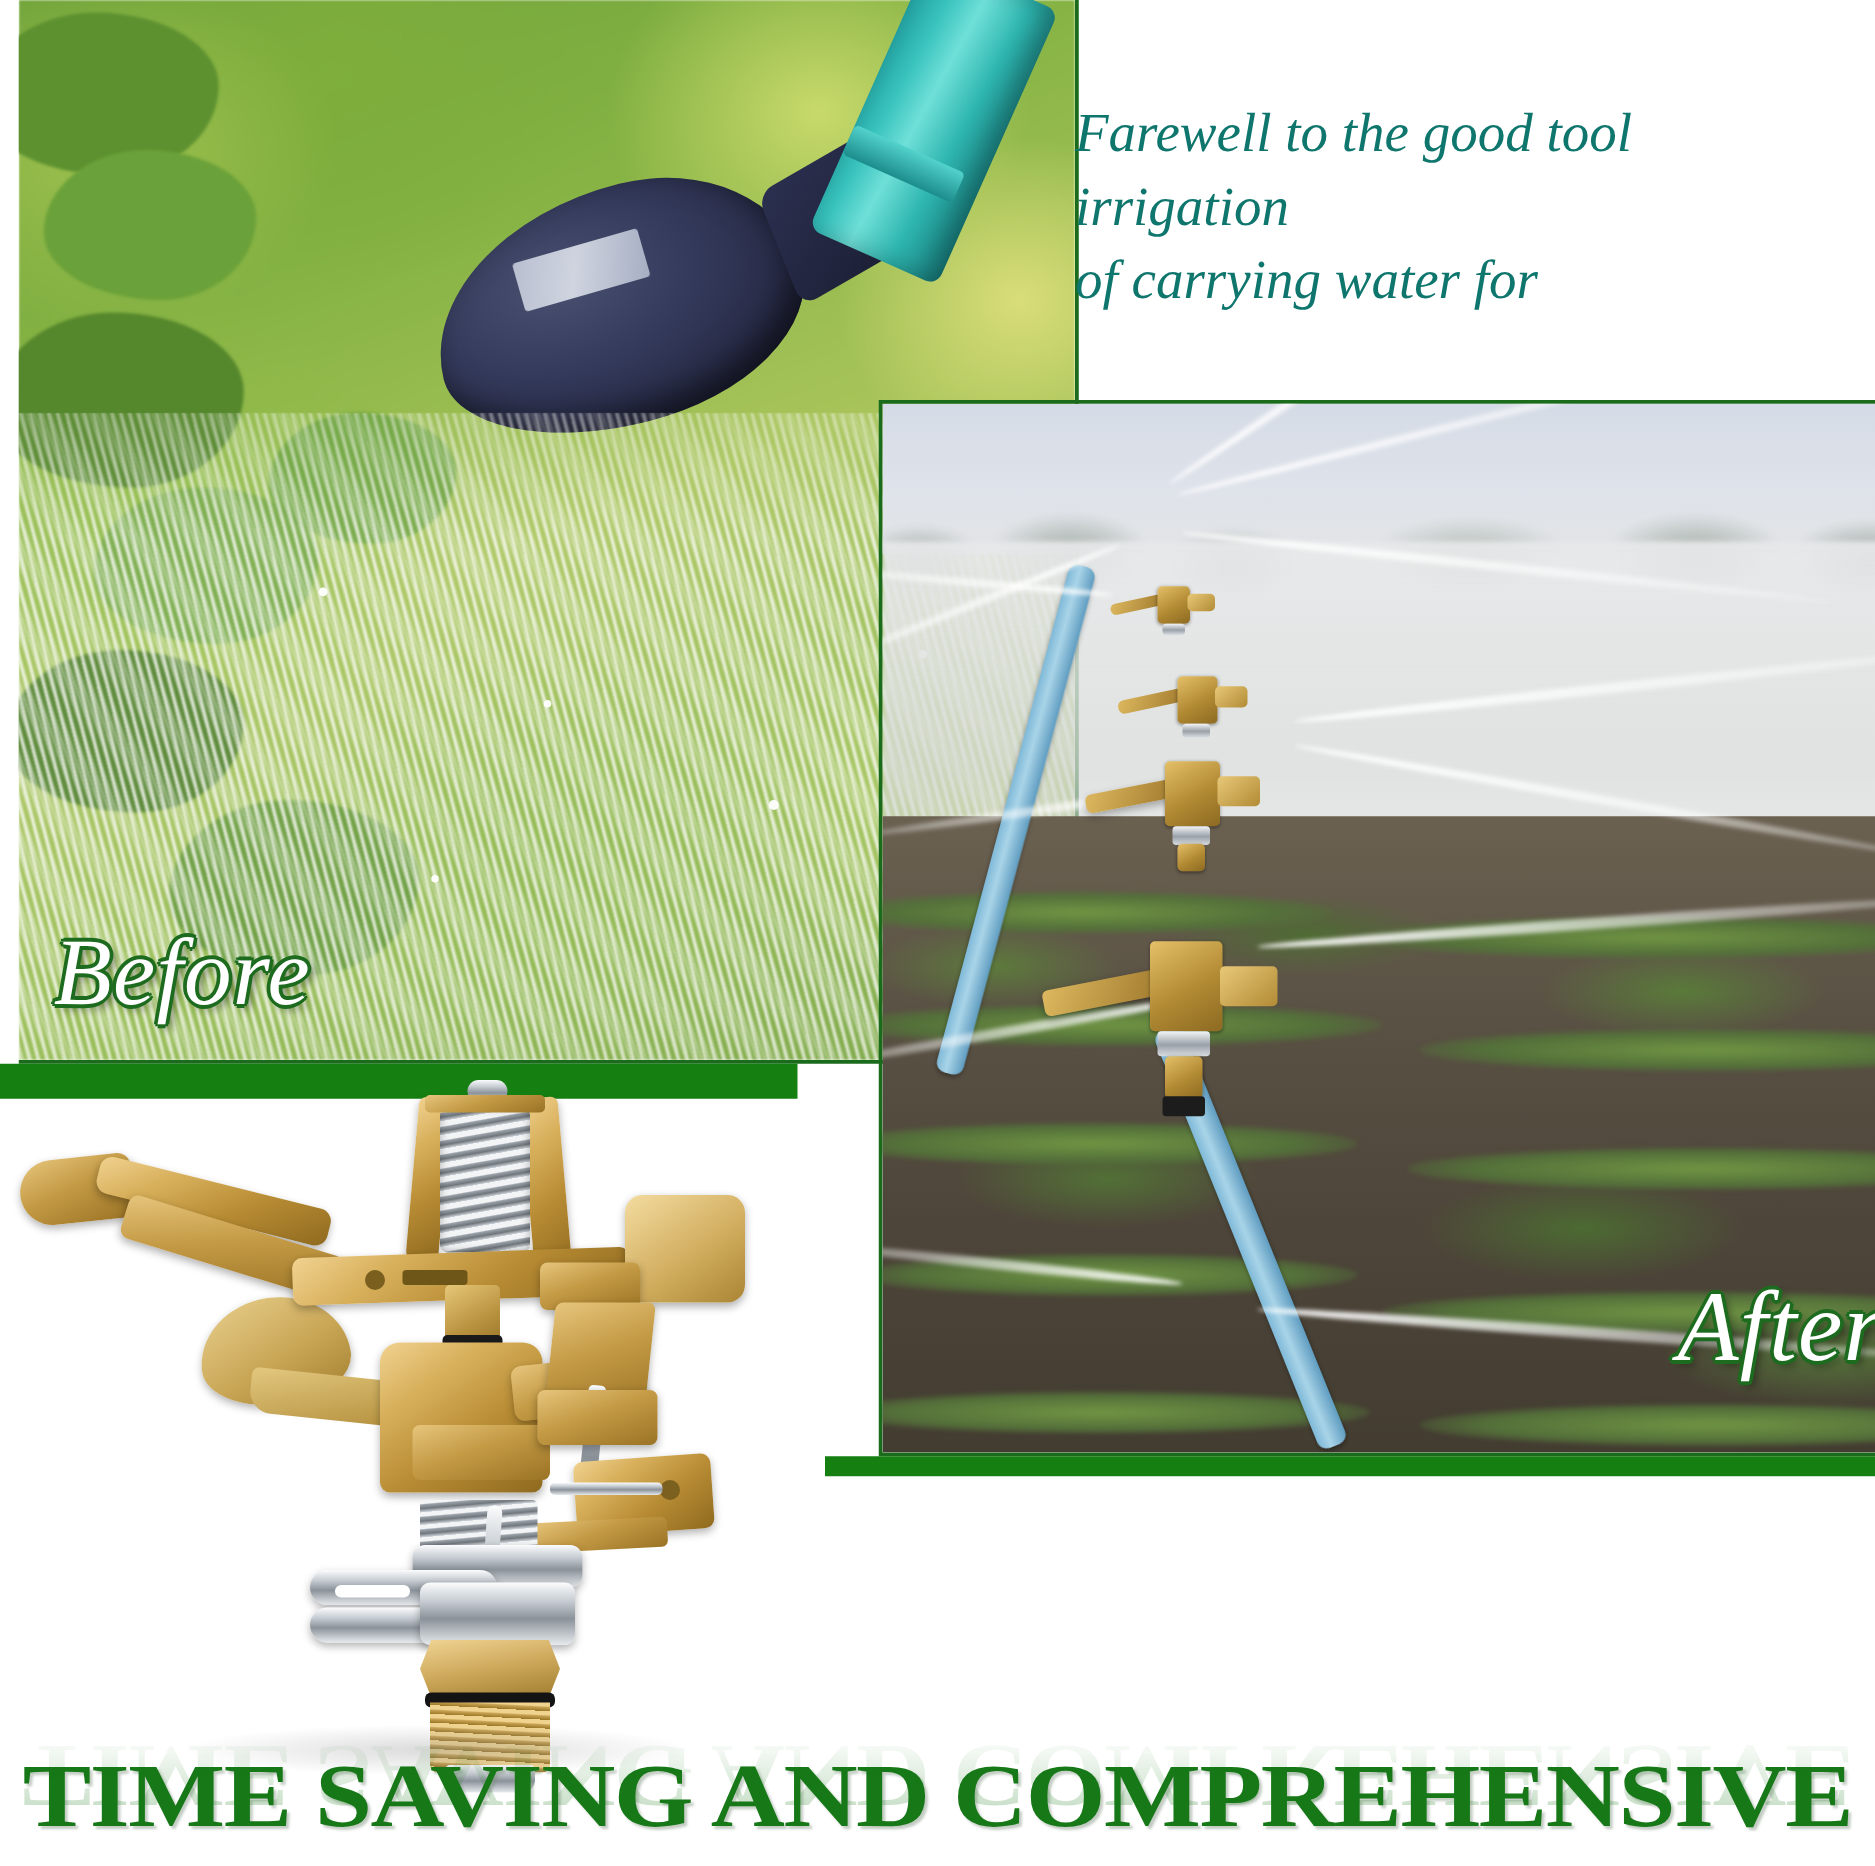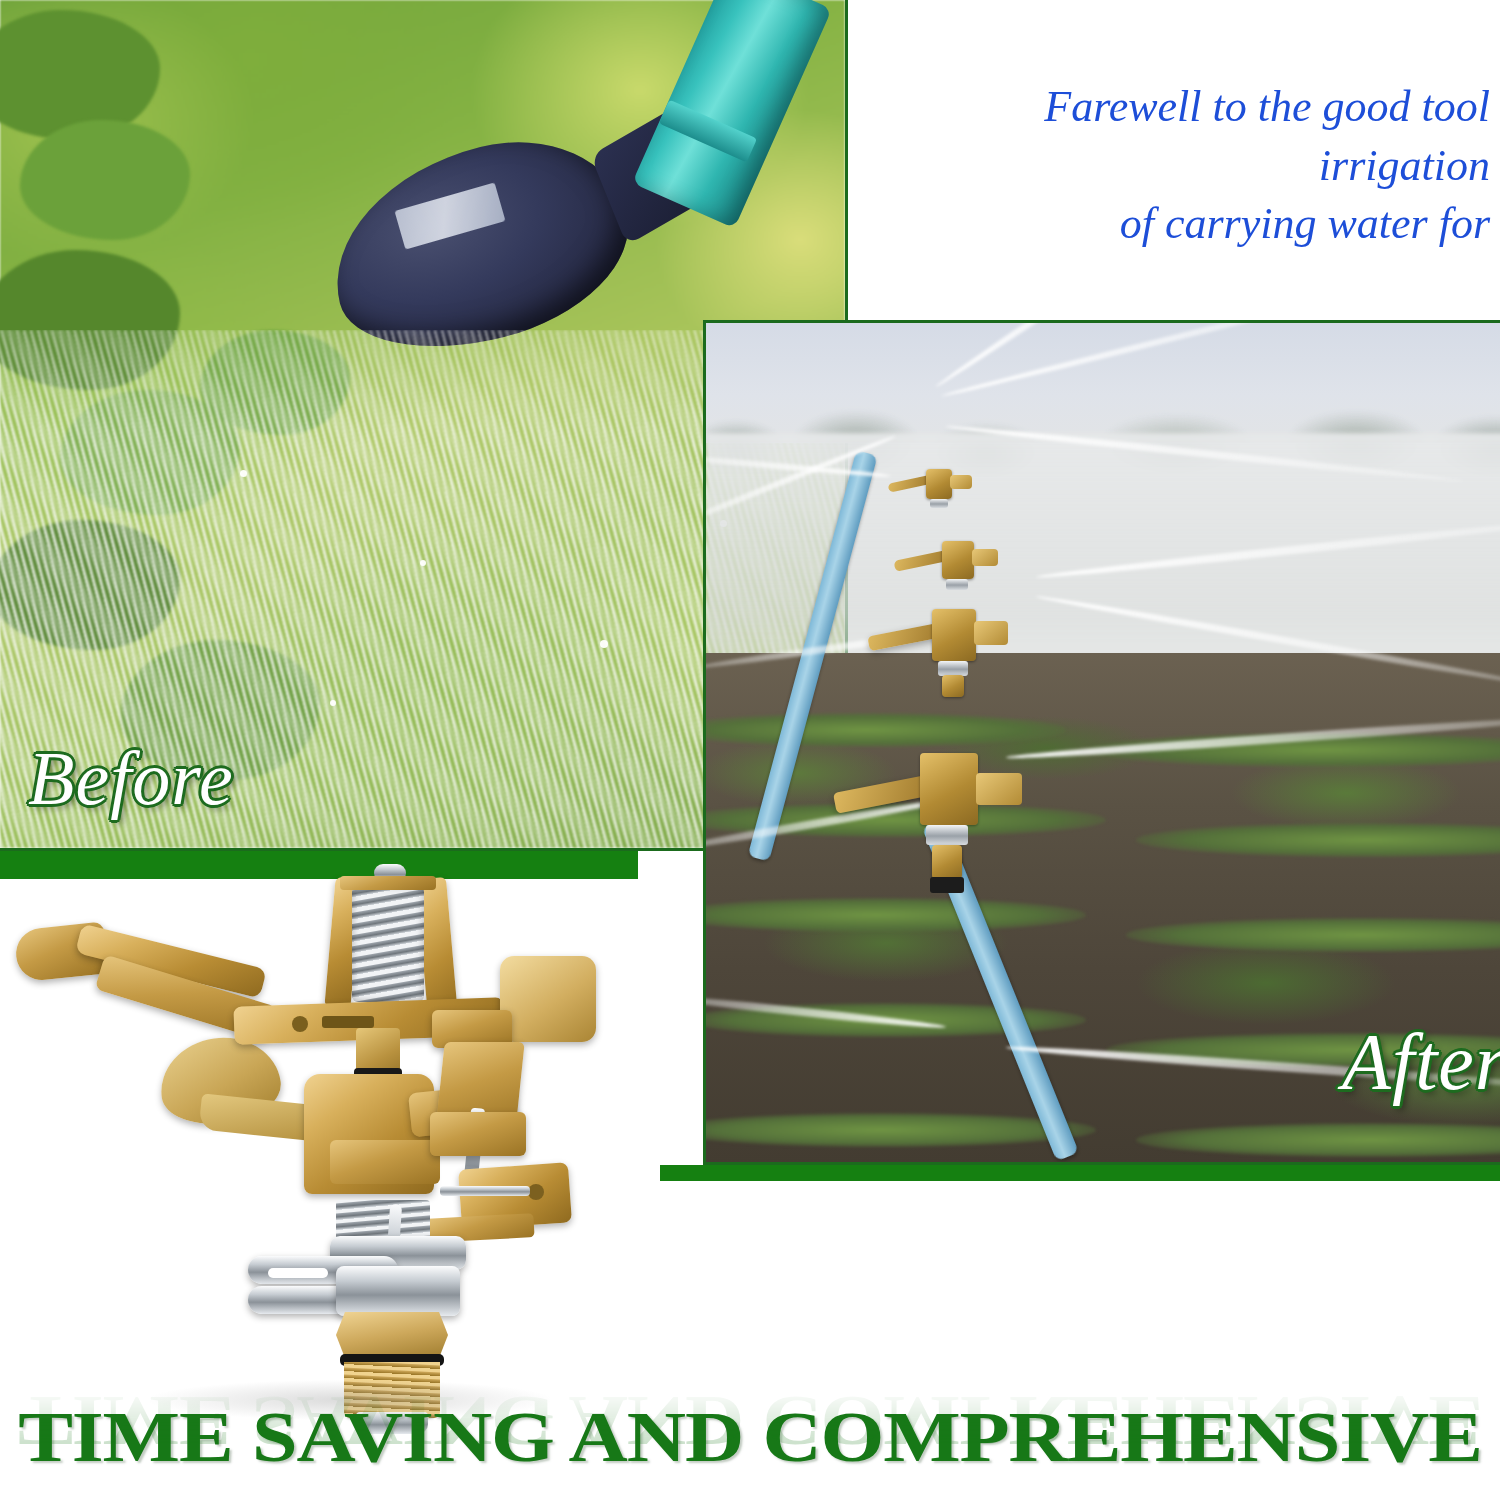--- a/index.html
+++ b/index.html
@@ -3,21 +3,21 @@
 <meta charset="utf-8">
 <style>
   html,body{margin:0;padding:0;background:#fff;}
   body{width:1500px;height:1493px;position:relative;overflow:hidden;
        font-family:"Liberation Serif",serif;}
 
   
   .panel{position:absolute;overflow:hidden;}
 
   
-  #before-panel{left:0;top:0;width:845px;height:848px;
+  #before-panel{left:15px;top:0;width:845px;height:848px;
      border-right:3px solid #1b6b1d;border-bottom:3px solid #1b6b1d;}
   .bp-bg{position:absolute;inset:0;
      background:
        radial-gradient(ellipse 260px 200px at 70px 120px,#9fc24f 0%,rgba(159,194,79,0) 70%),
        radial-gradient(ellipse 300px 240px at 250px 60px,#7fae3c 0%,rgba(127,174,60,0) 72%),
        radial-gradient(ellipse 240px 200px at 640px 90px,#c8d96b 0%,rgba(200,217,107,0) 70%),
        radial-gradient(ellipse 200px 180px at 800px 240px,#d9dd7a 0%,rgba(217,221,122,0) 72%),
        radial-gradient(ellipse 320px 260px at 120px 420px,#8fbb46 0%,rgba(143,187,70,0) 70%),
        radial-gradient(ellipse 300px 230px at 430px 690px,#88b444 0%,rgba(136,180,68,0) 72%),
        radial-gradient(ellipse 280px 220px at 760px 640px,#a9c75a 0%,rgba(169,199,90,0) 72%),
@@ -113,22 +113,22 @@
   
   #product{position:absolute;left:0px;top:860px;width:640px;height:530px;}
   .pz{position:absolute;}
   .gold{background:linear-gradient(145deg,#f0d290 0%,#d8b05c 28%,#b88c34 60%,#8f6a1f 100%);}
   .gold2{background:linear-gradient(160deg,#e6c57c 0%,#c49a45 45%,#9a7324 100%);}
   .chr{background:linear-gradient(180deg,#fbfcfd 0%,#c6ccd2 30%,#8b9299 58%,#e6eaee 100%);}
   .shade{box-shadow:0 3px 7px rgba(0,0,0,.30);}
 
   
   #headline{position:absolute;left:860px;top:78px;width:630px;
-     color:#1d4ed8;font-style:italic;font-size:44px;line-height:1.33;
-     text-align:right;font-family:"Liberation Serif",serif;}
+     color:#0f766e;font-style:italic;font-size:44px;line-height:1.33;
+     text-align:left;font-family:"Liberation Serif",serif;}
   #headline .ln{display:block;white-space:nowrap;}
 
   #bottom-wrap{position:absolute;left:0;top:1396px;width:1500px;height:97px;overflow:hidden;}
   #bottom-text{position:absolute;left:0;top:0;width:1500px;text-align:center;
      color:#177817;font-weight:700;font-size:72px;letter-spacing:-1px;
      font-family:"Liberation Serif",serif;
      transform:scaleX(1.14);transform-origin:center top;
      text-shadow:2px 2px 2px rgba(120,140,120,.45);}
   #bottom-reflect{position:absolute;left:0;top:66px;width:1500px;text-align:center;
      color:#177817;font-weight:700;font-size:72px;letter-spacing:-1px;

